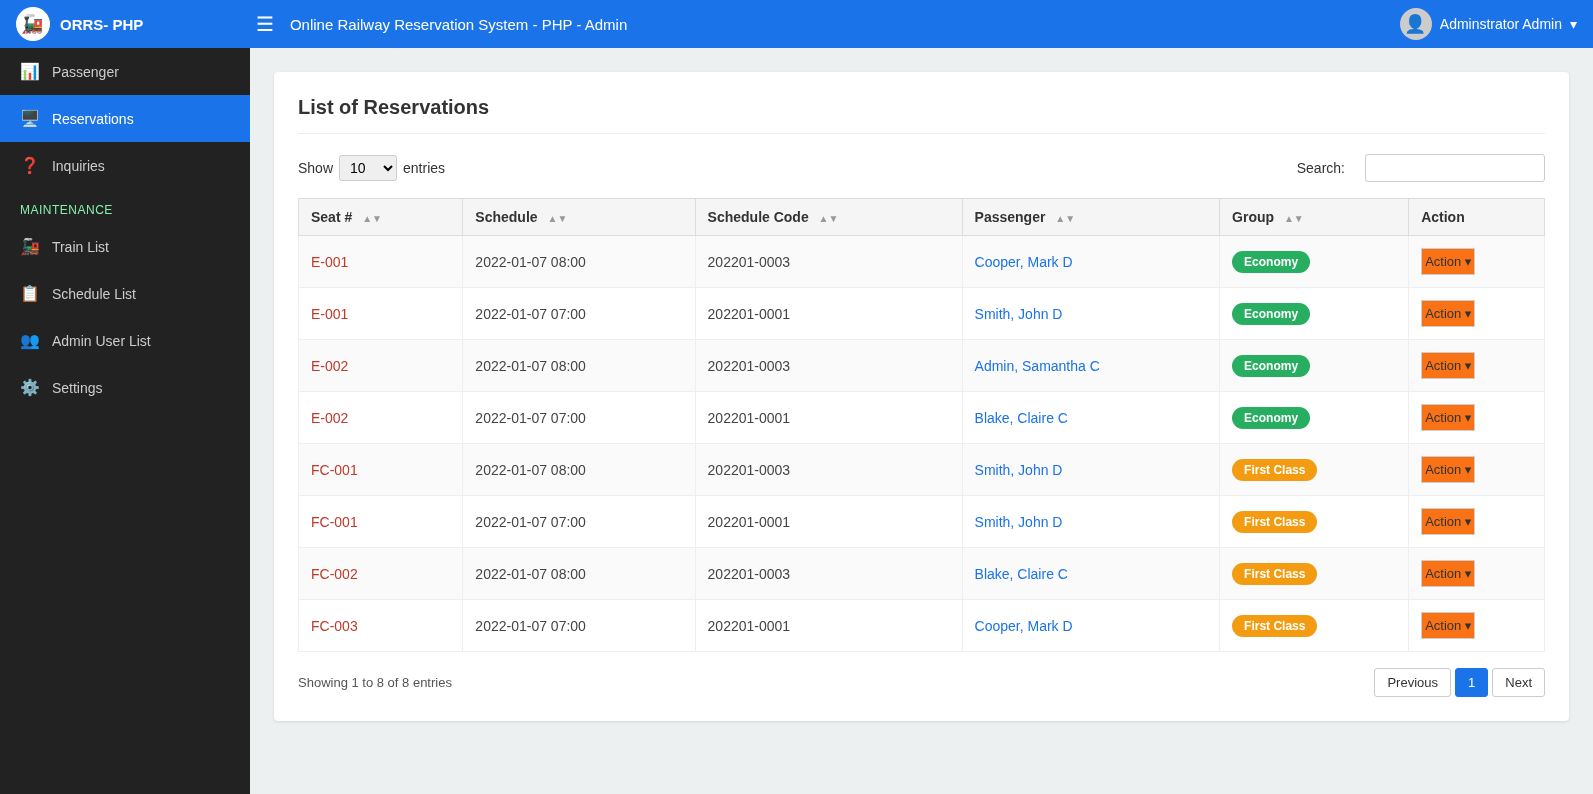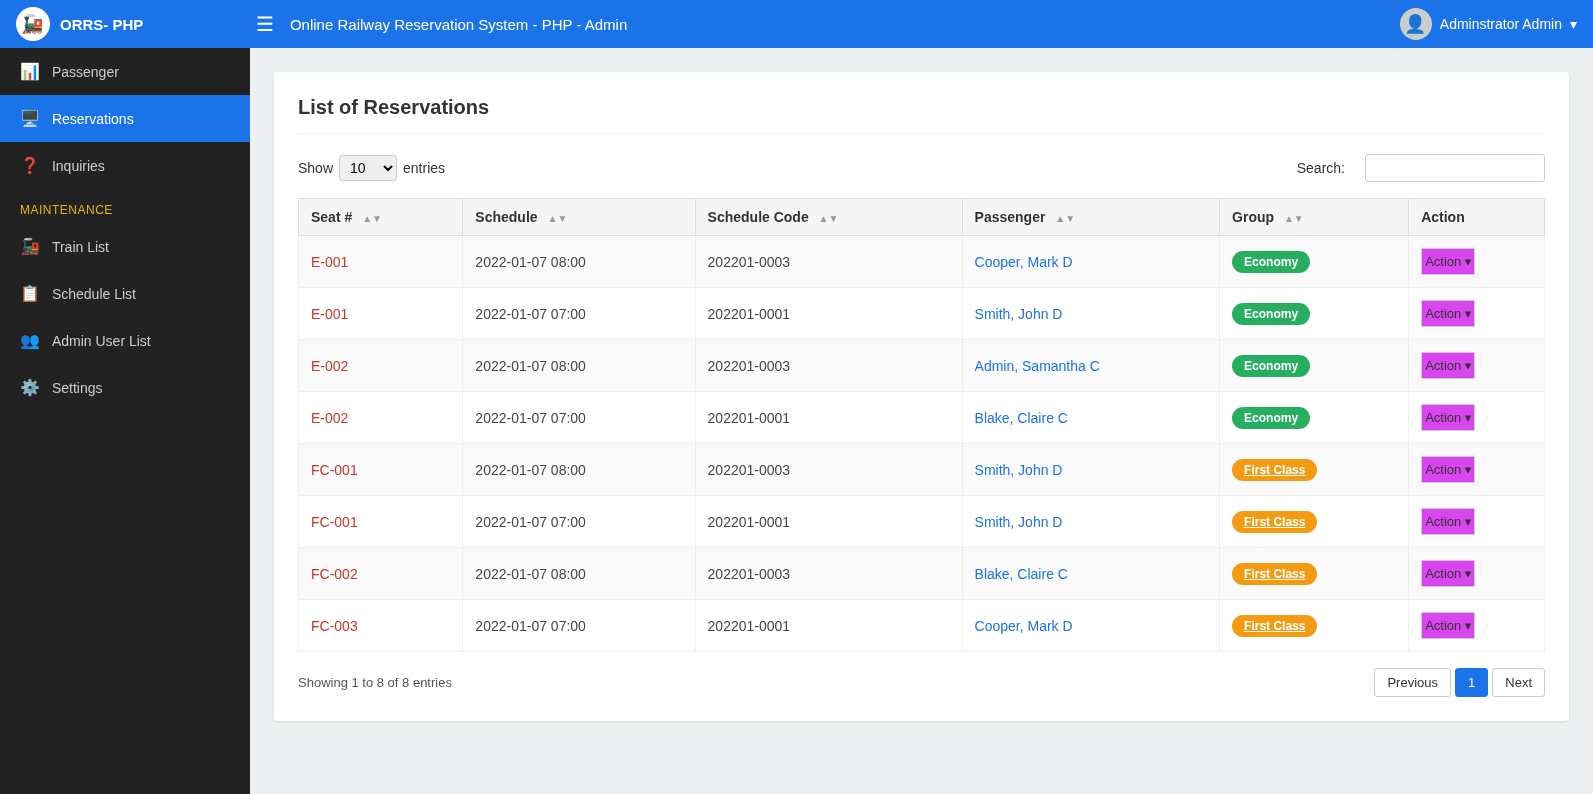--- a/index.html
+++ b/index.html
@@ -83,21 +83,21 @@
       align-items: center;
       gap: 12px;
       padding: 14px 20px;
       color: #ccc;
       cursor: pointer;
       font-size: 14px;
     }
     .sidebar-item.active { background: #1a73e8; color: white; }
     .sidebar-item .icon { font-size: 16px; }
     .sidebar-section {
-      color: #eab308;
+      color: #86efac;
       font-size: 12px;
       padding: 14px 20px 6px;
       text-transform: uppercase;
       letter-spacing: 0.5px;
     }
 
     
     .main {
       margin-left: 250px;
       flex: 1;
@@ -203,28 +203,28 @@
     .badge {
       display: inline-block;
       padding: 4px 12px;
       border-radius: 20px;
       font-size: 12px;
       font-weight: 600;
       color: white;
       text-align: center;
     }
     .badge-economy { background: #27ae60; }
-    .badge-firstclass { background: #f39c12; text-decoration: underline; }
+    .badge-firstclass { background: #f39c12; }
 
     
     .action-btn {
       border: 1px solid #ccc;
       border-radius: 1px;
       padding: 5px 3px;
-      background: #d946ef;
+      background: #f97316;
       cursor: pointer;
       font-size: 13px;
       display: inline-flex;
       align-items: center;
       gap: 4px;
       color: #333;
     }
 
     
     .table-footer {

